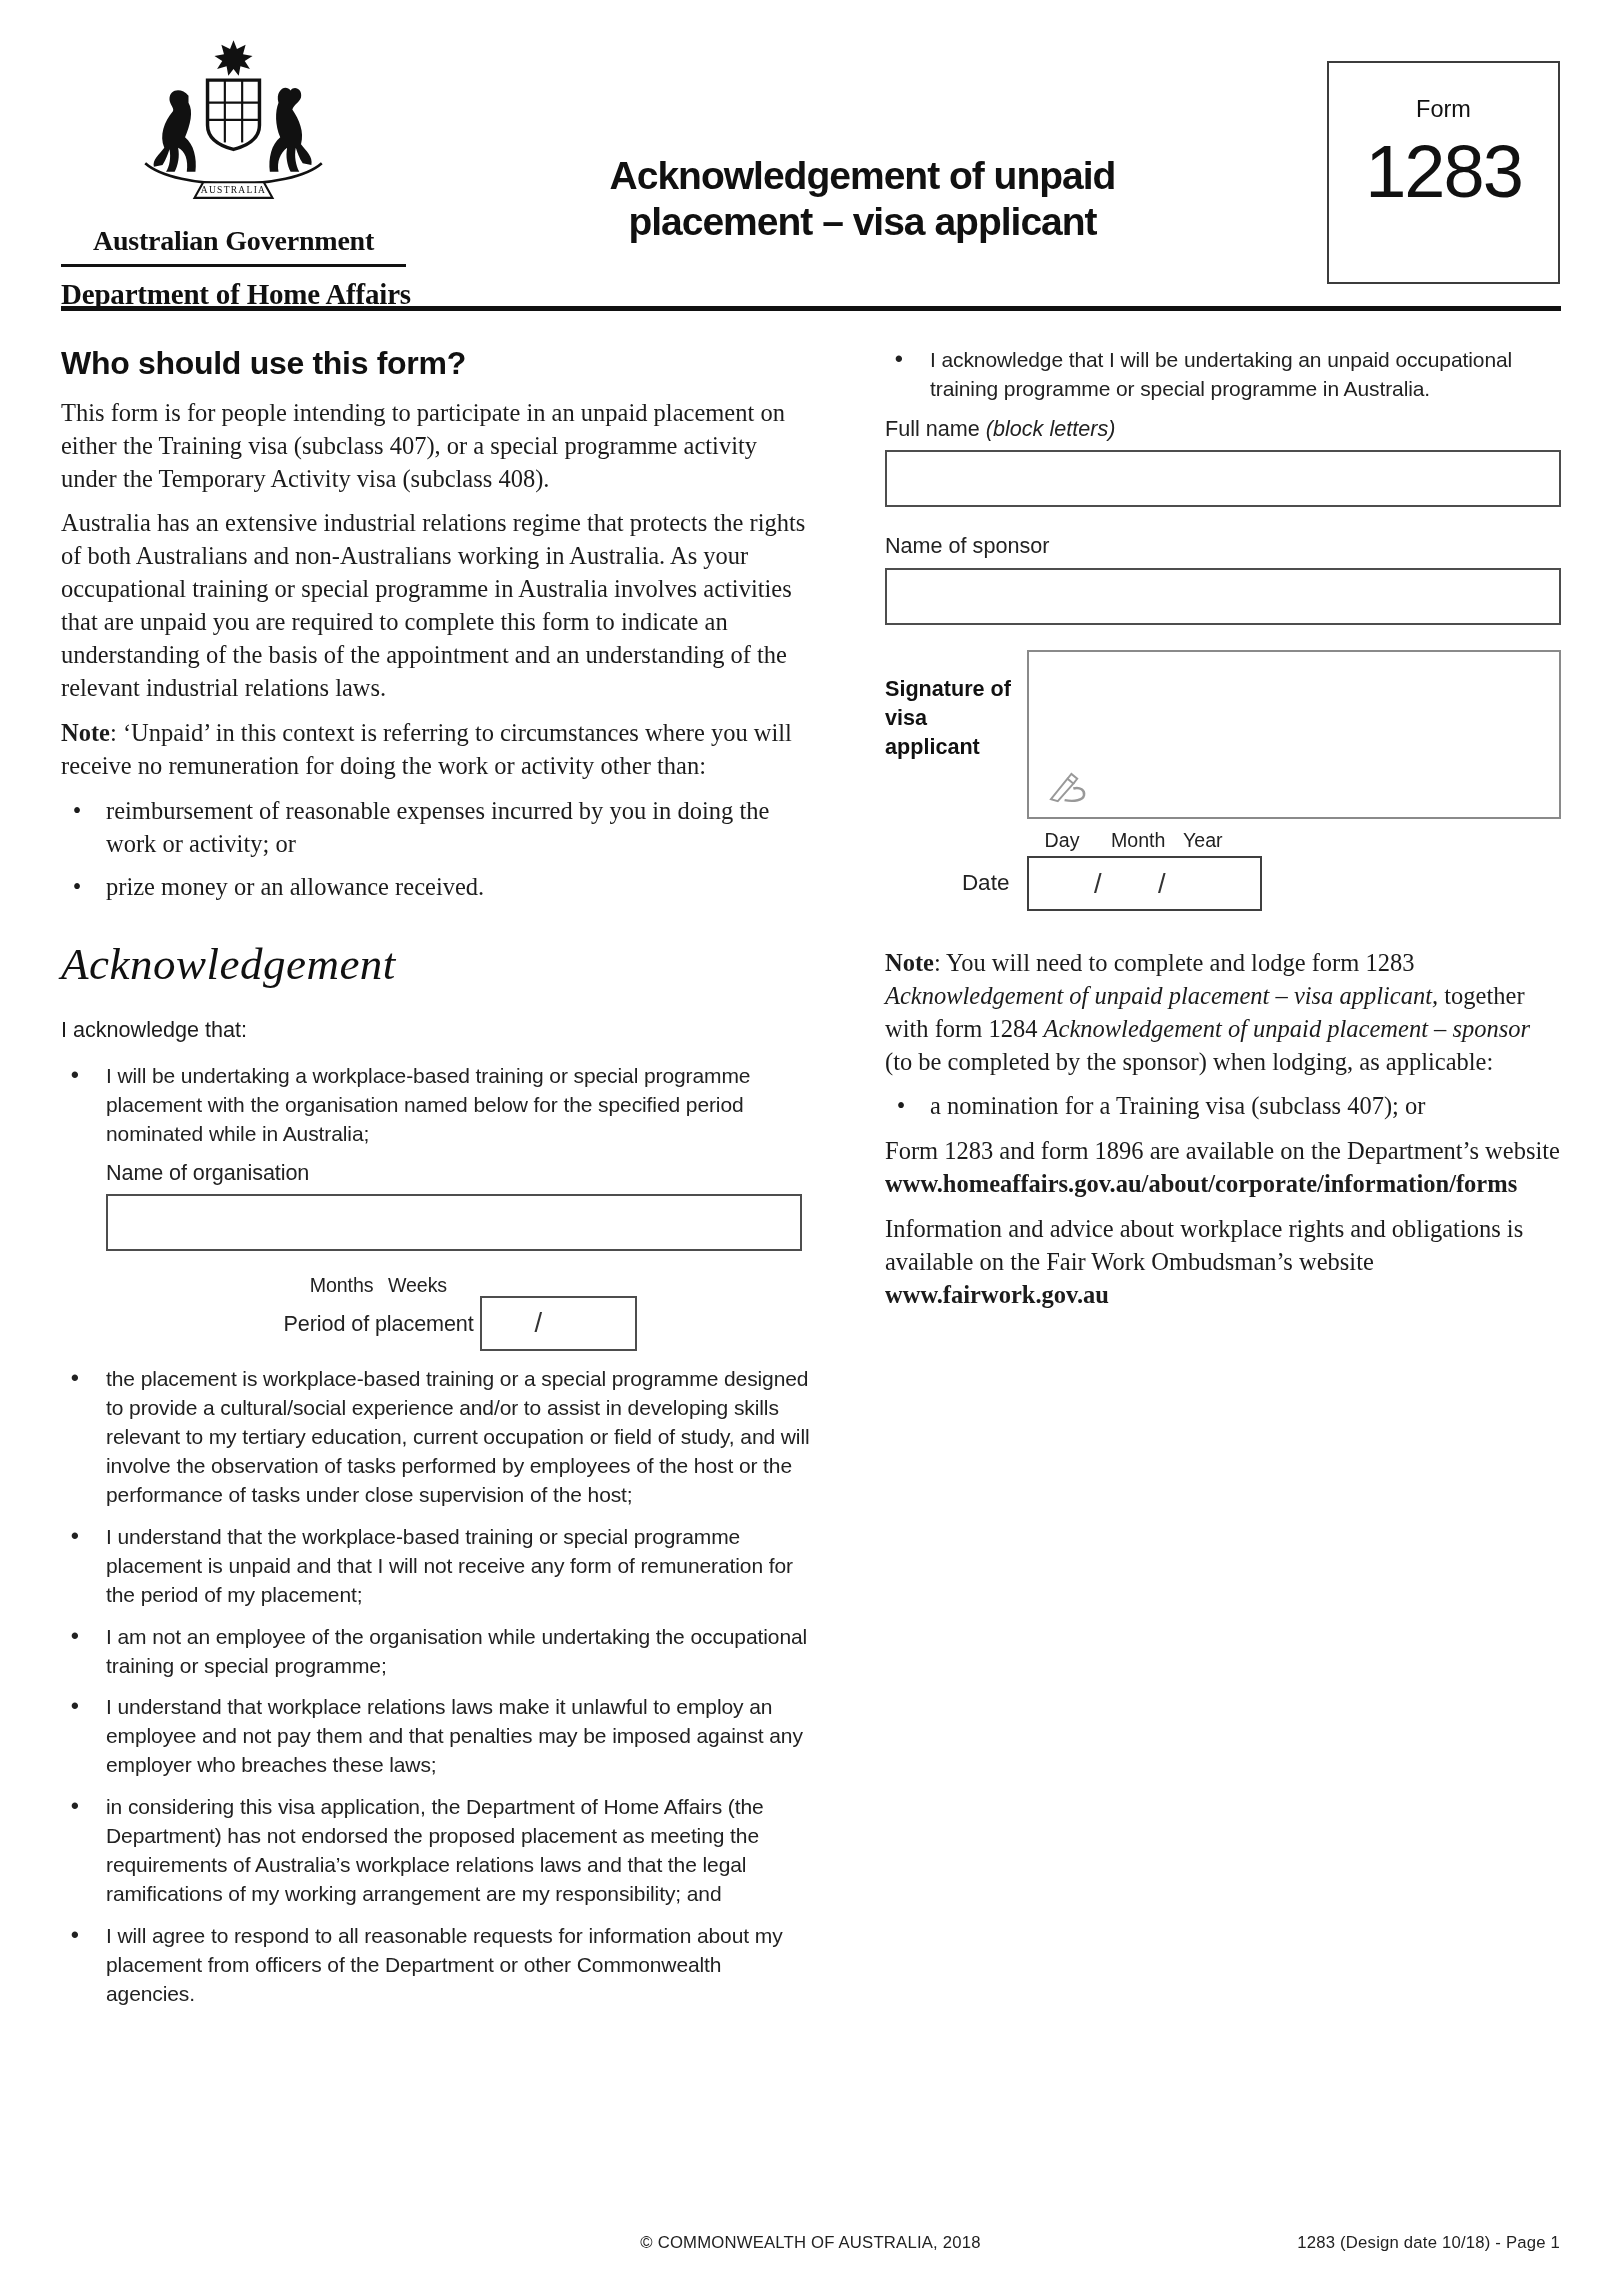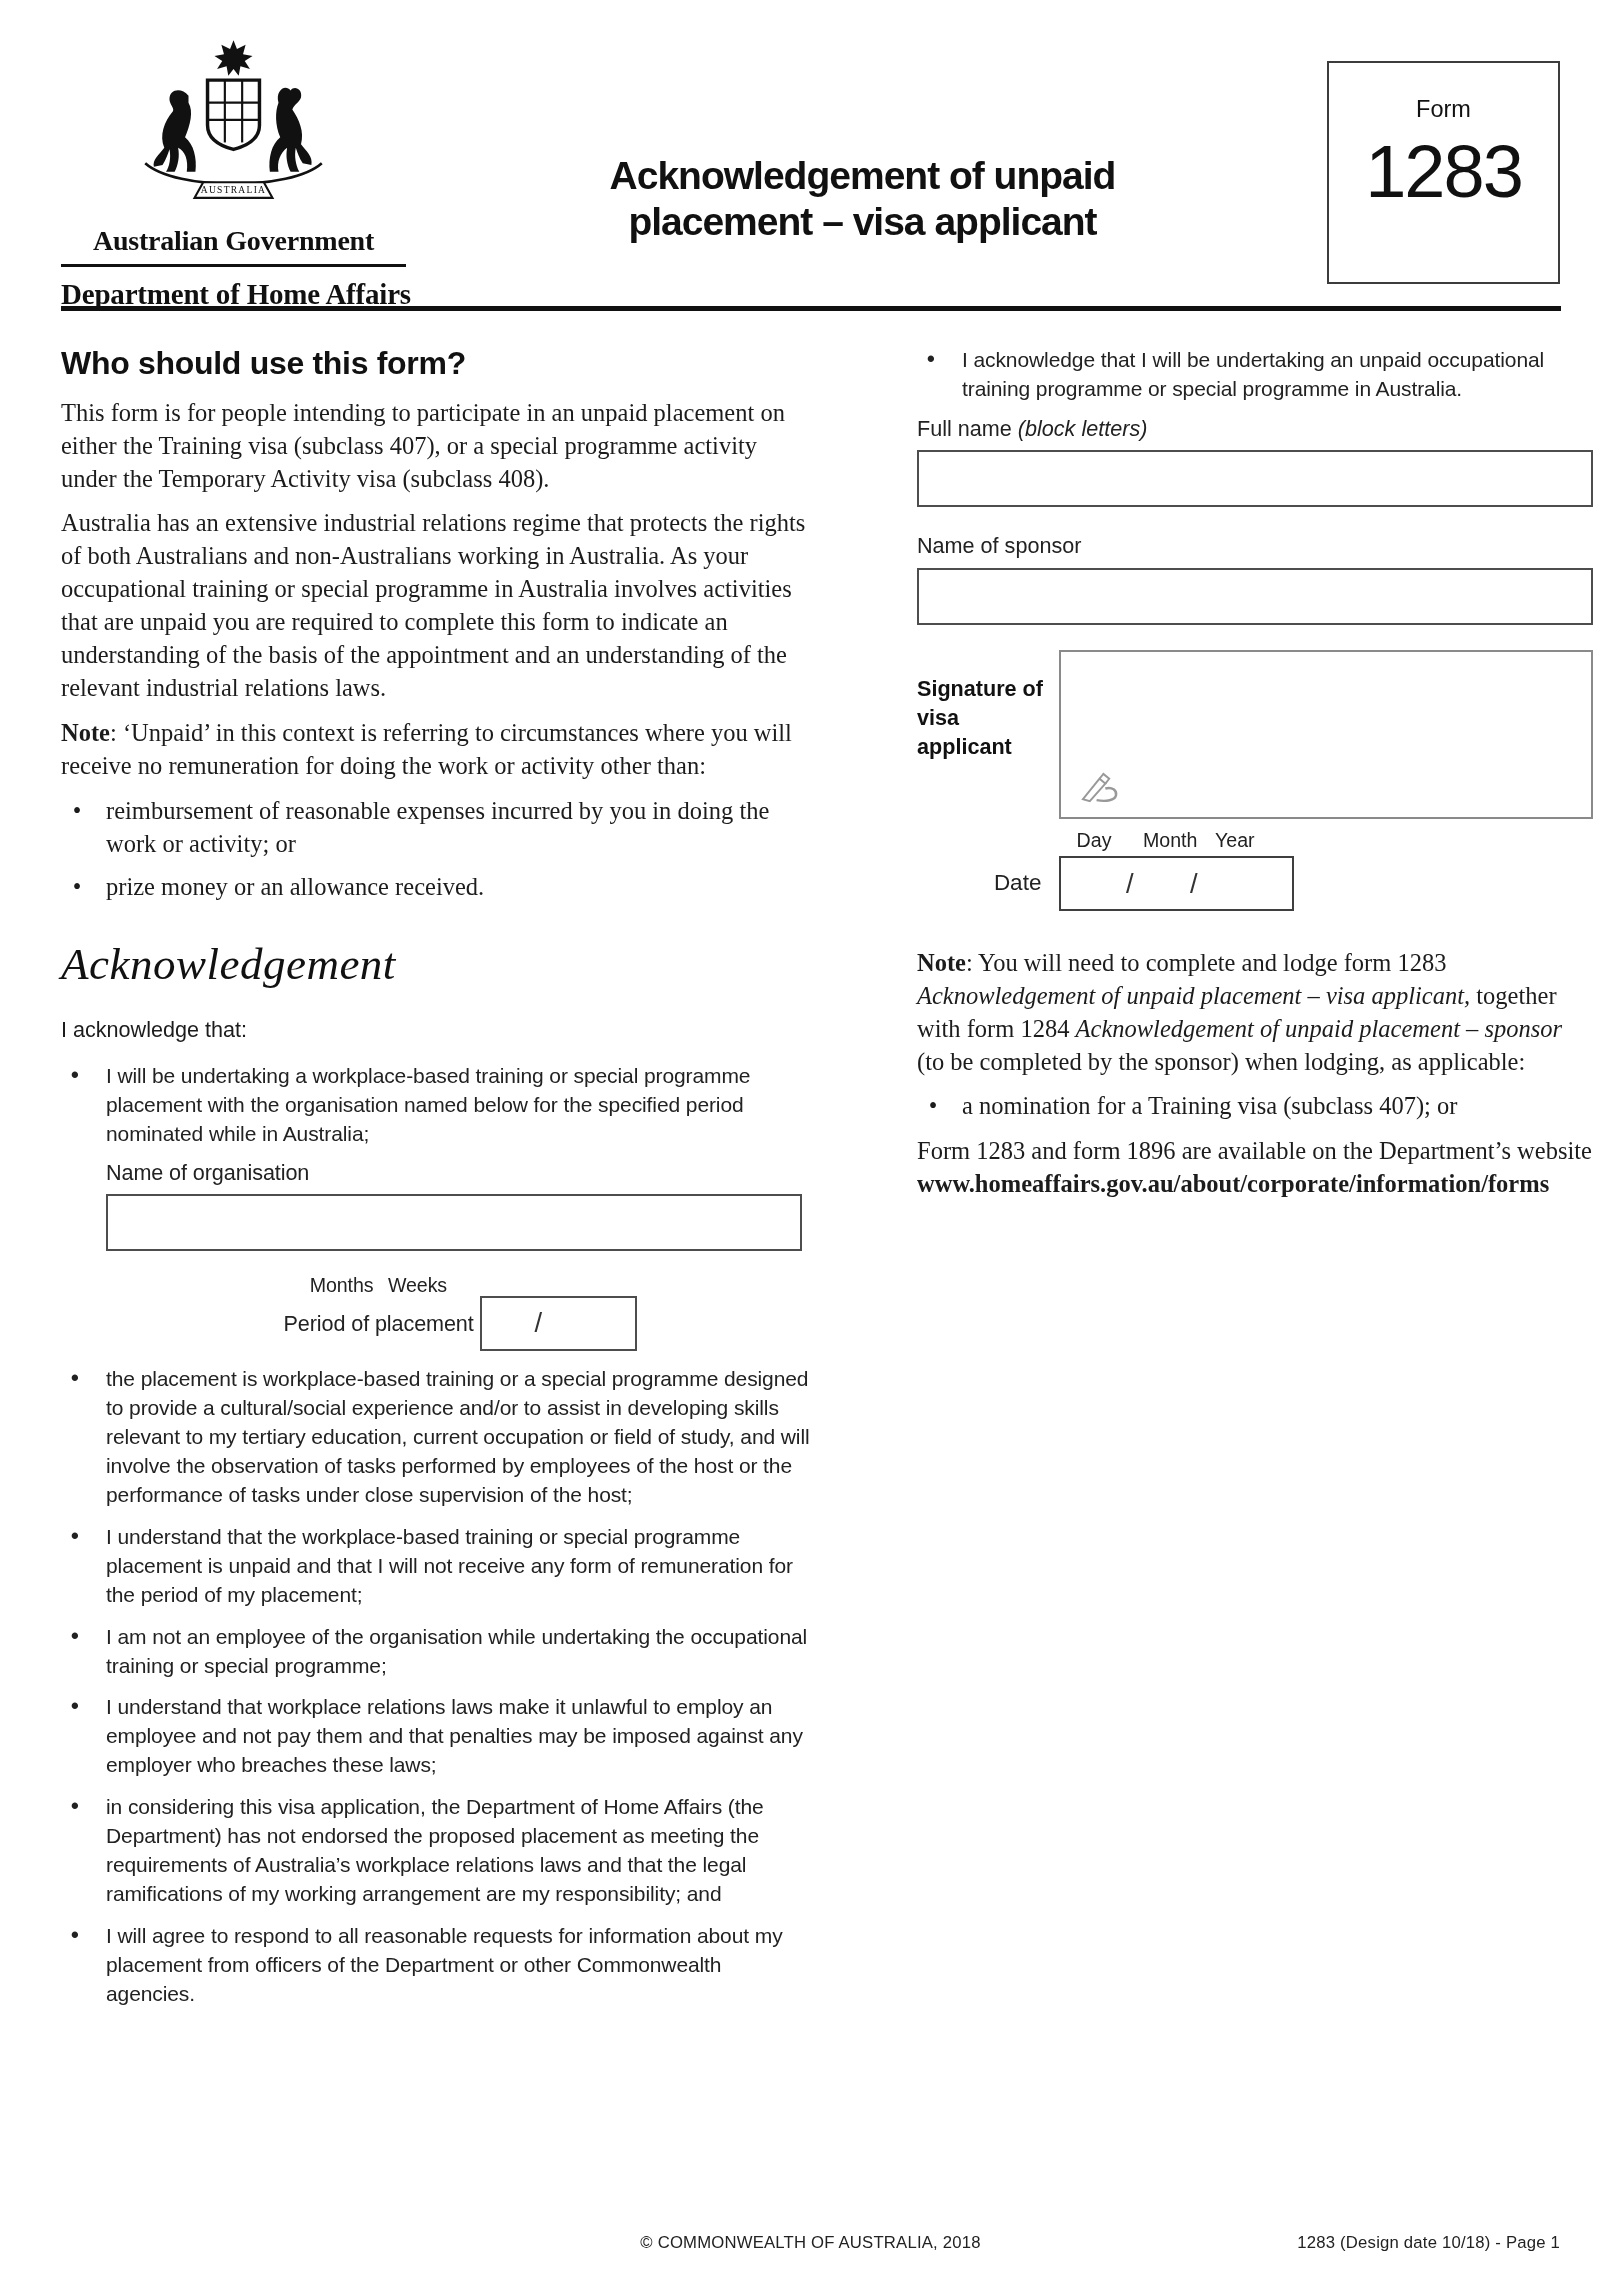--- a/index.html
+++ b/index.html
@@ -23,21 +23,21 @@
 
   .form-box { position:absolute; left:1327px; top:61px; width:233px; height:223px;
     border:2px solid #3c3c3c; text-align:center; }
   .form-box .form-word { font-size:23.5px; margin-top:33px; color:#111; }
   .form-box .form-number { font-size:74px; margin-top:5.9px; letter-spacing:-2px; color:#111; }
 
   .header-rule { position:absolute; left:61px; top:306px; width:1500px; height:4.9px; background:#111; }
 
   
   .columns { position:absolute; left:61px; top:345px; width:1500px;
-    display:grid; grid-template-columns:753px 676px; column-gap:103px; }
+    display:grid; grid-template-columns:753px 676px; column-gap:71px; }
 
   h2.section { font-size:32px; font-weight:bold; letter-spacing:-0.3px; margin:0 0 13.7px 0; color:#111; }
   p.body { font-family:"Liberation Serif",serif; font-size:24.5px; line-height:33px; margin:0 0 11.8px 0; }
   .bold { font-weight:bold; }
   .it { font-style:italic; }
 
   ul.serif-list { list-style:none; margin:3.9px 0 0 0; padding:0; }
   ul.serif-list li { position:relative; font-family:"Liberation Serif",serif; font-size:24.5px; line-height:33px; padding-left:45px; margin-bottom:9.8px; }
   ul.serif-list li::before { content:"\2022"; position:absolute; left:11.8px; }
 
@@ -202,19 +202,20 @@
       </div>
 
       <p class="body"><span class="bold">Note</span><span>: You will need to complete and lodge form 1283 </span><span class="it">Acknowledgement of unpaid placement – visa applicant,</span><span> together with form 1284 </span><span class="it">Acknowledgement of unpaid placement – sponsor</span><span> (to be completed by the sponsor) when lodging, as applicable:</span></p>
 
       <ul class="serif-list">
         <li>a nomination for a Training visa (subclass 407); or</li>
       </ul>
 
       <p class="body" style="margin-top:11.8px"><span>Form 1283 and form 1896 are available on the Department’s website</span><span class="url-line">www.homeaffairs.gov.au/about/corporate/information/forms</span></p>
 
+      <p class="body"><span>Information and advice about workplace rights and obligations is available on the Fair Work Ombudsman’s website </span><span class="bold">www.fairwork.gov.au</span></p>
     </div>
   </div>
 
   <div class="footer-copy">© COMMONWEALTH OF AUSTRALIA, 2018</div>
   <div class="footer-page">1283 (Design date 10/18) - Page 1</div>
 </div>
 
 
 </body></html>

